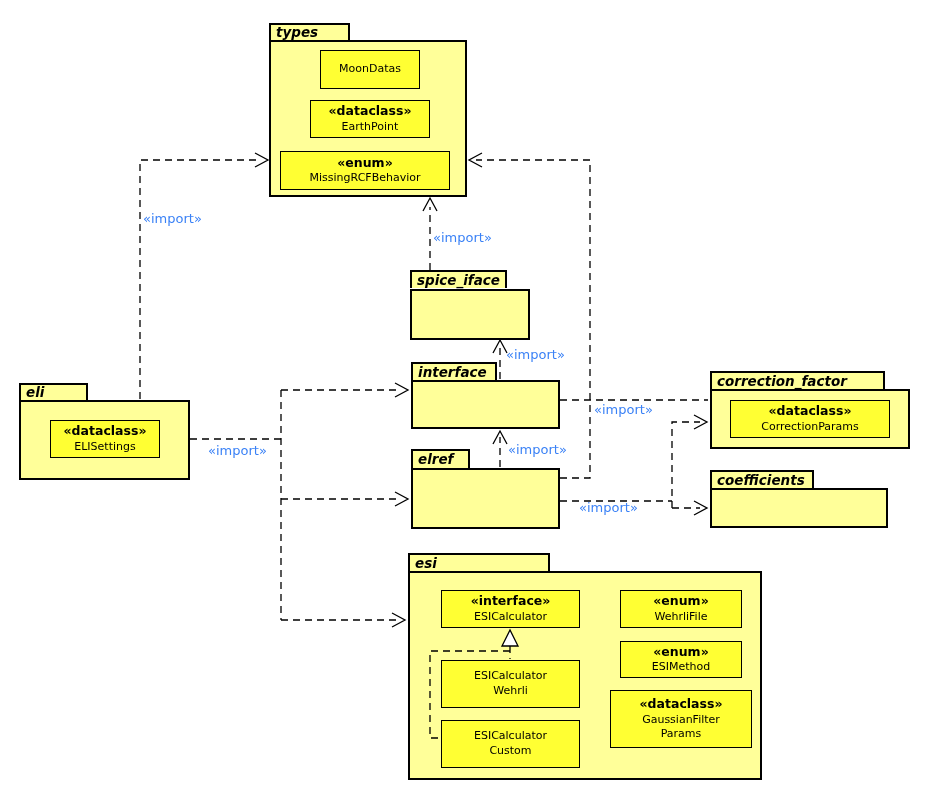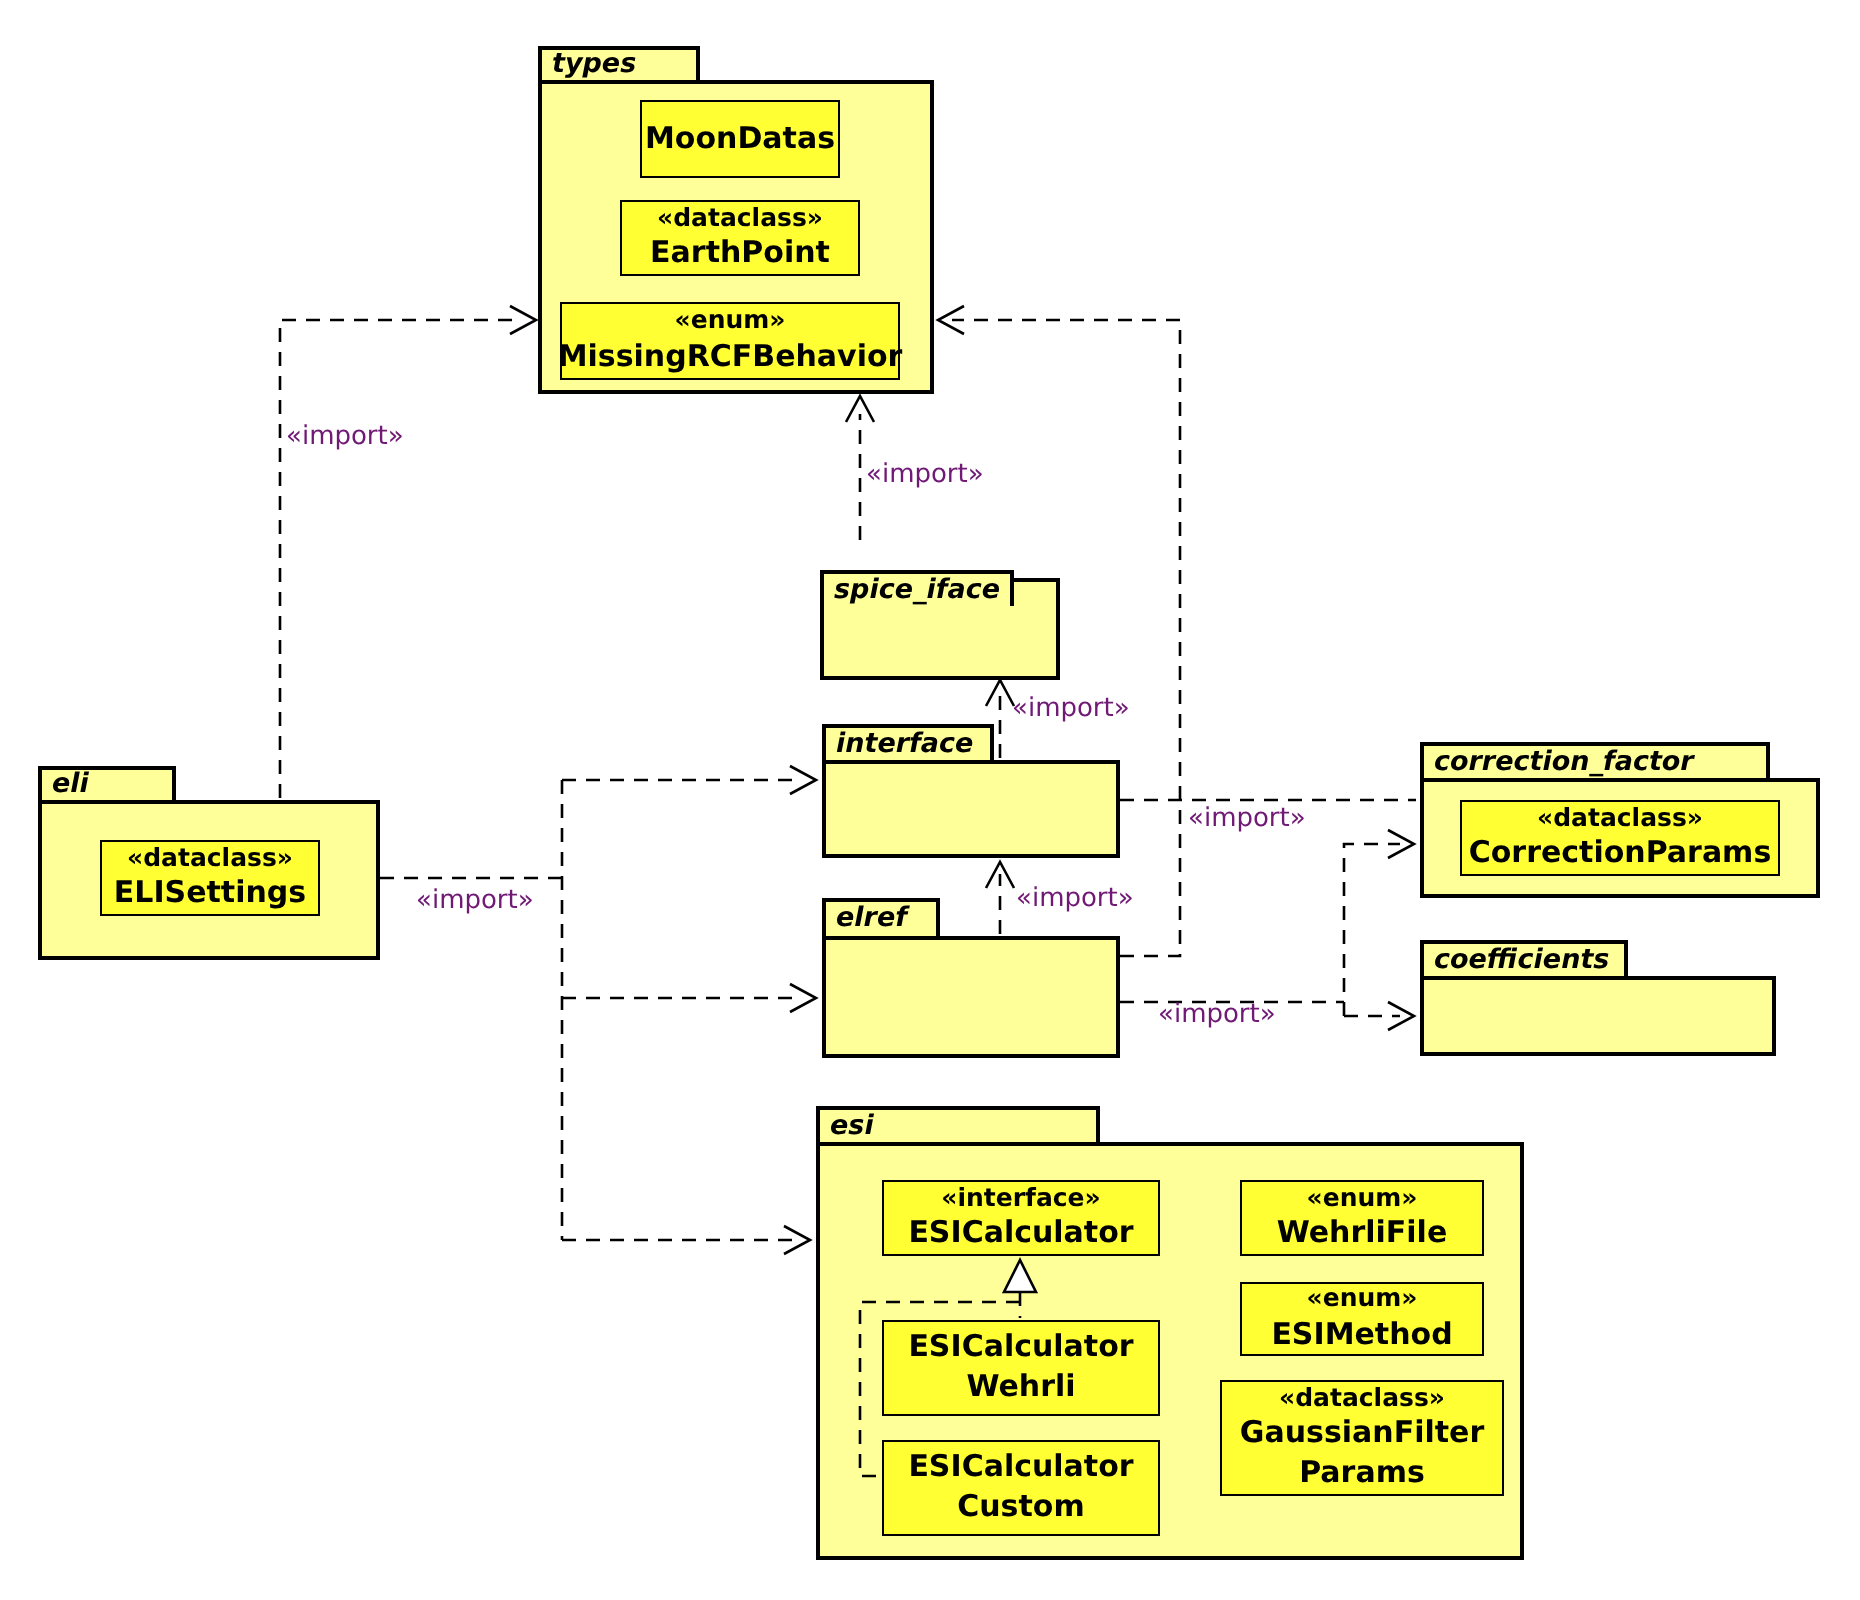--- a/index.html
+++ b/index.html
@@ -17,23 +17,23 @@
     position:absolute;background:#FFFF99;border:2px solid #000;
     box-sizing:border-box;z-index:1;
   }
   .cls{
     position:absolute;background:#FFFF33;border:1.5px solid #000;
     box-sizing:border-box;z-index:3;display:flex;flex-direction:column;
     align-items:center;justify-content:center;text-align:center;line-height:1.32;
     white-space:nowrap;
   }
   .cls .stereo{font-size:12.5px;font-weight:bold;}
-  .cls .cname{font-size:15px;font-weight:bold;}
+  .cls .cname{font-size:11px;font-weight:normal;}
   .imp{
-    position:absolute;z-index:6;font-size:13px;color:#701a75;white-space:nowrap;
+    position:absolute;z-index:6;font-size:13px;color:#3b82f6;white-space:nowrap;
   }
   #wires{position:absolute;left:0;top:0;z-index:5;pointer-events:none;}
 </style>
 </head>
 <body>
 
 <div id="canvas">
 
   <svg id="wires" width="930" height="800">
     <g stroke="#000" stroke-width="1.3" fill="none" stroke-dasharray="7,5">
@@ -102,21 +102,21 @@
     <span class="cname">MissingRCFBehavior</span>
   </div>
 
   <div class="pkg-tab" style="left:19px;top:383px;width:69px;height:17px">eli</div>
   <div class="pkg-body" style="left:19px;top:400px;width:171px;height:80px"></div>
   <div class="cls" style="left:50px;top:420px;width:110px;height:38px">
     <span class="stereo">«dataclass»</span>
     <span class="cname">ELISettings</span>
   </div>
 
-  <div class="pkg-tab" style="left:410px;top:285px;width:97px;height:18px">spice_iface</div>
+  <div class="pkg-tab" style="left:410px;top:270px;width:97px;height:18px">spice_iface</div>
   <div class="pkg-body" style="left:410px;top:289px;width:120px;height:51px"></div>
 
   <div class="pkg-tab" style="left:411px;top:362px;width:86px;height:18px">interface</div>
   <div class="pkg-body" style="left:411px;top:380px;width:149px;height:49px"></div>
 
   <div class="pkg-tab" style="left:411px;top:449px;width:59px;height:19px">elref</div>
   <div class="pkg-body" style="left:411px;top:468px;width:149px;height:61px"></div>
 
   <div class="pkg-tab" style="left:710px;top:371px;width:175px;height:18px">correction_factor</div>
   <div class="pkg-body" style="left:710px;top:389px;width:200px;height:60px"></div>

